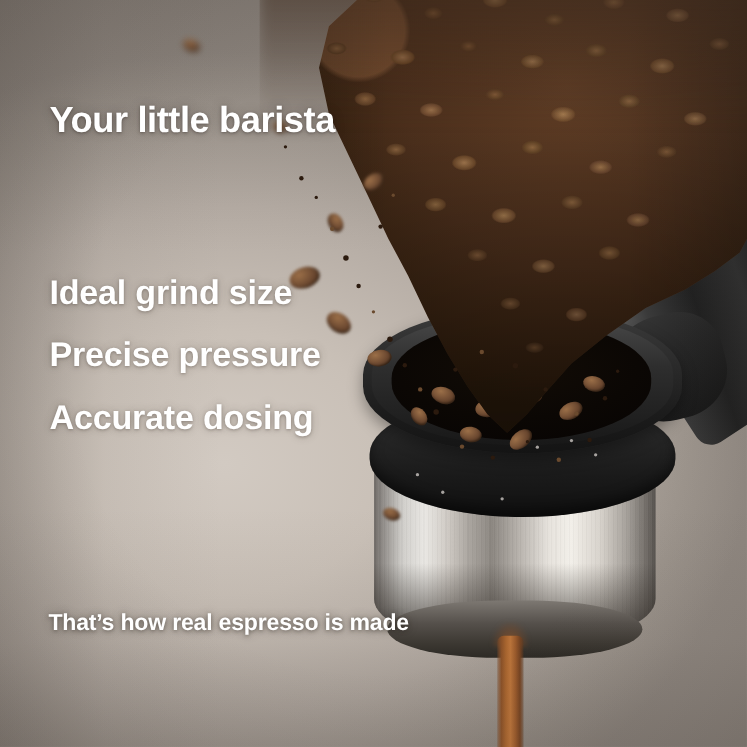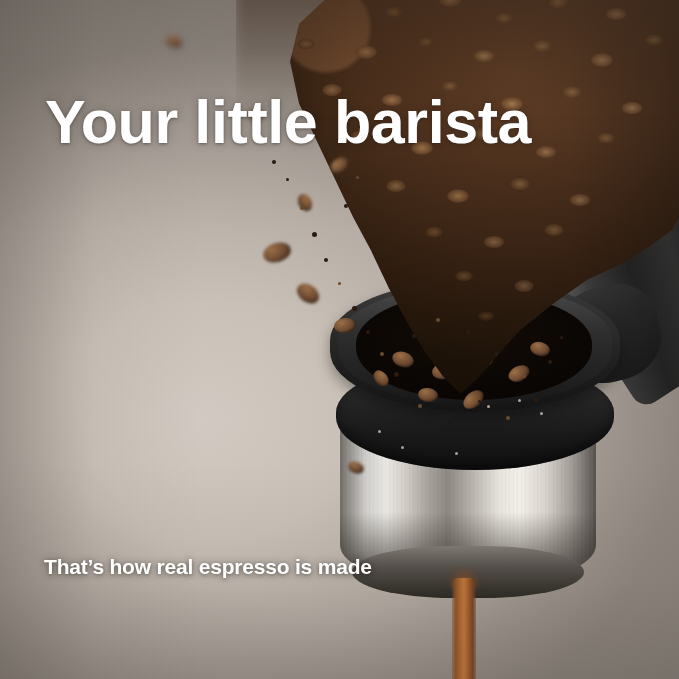--- a/index.html
+++ b/index.html
@@ -292,21 +292,21 @@
     height: 22px;
     background: radial-gradient(ellipse at 50% 100%, rgba(150,88,42,0.85) 0%, rgba(120,70,36,0.35) 55%, rgba(0,0,0,0) 78%);
     filter: blur(2px);
   }
 
   
   .headline {
     position: absolute;
     left: 45px;
     top: 92px;
-    font-size: 61px;
+    font-size: 33px;
     font-weight: bold;
     color: #ffffff;
     letter-spacing: -0.4px;
     line-height: 1;
     white-space: nowrap;
     text-shadow:
       0 1px 3px rgba(40,32,26,0.45),
       0 0 10px rgba(40,32,26,0.25);
   }
   .features {
@@ -432,16 +432,21 @@
   <div class="ground lt" style="left:506px;top:416px;width:4px;height:4px;"></div>
   <div class="ground" style="left:534px;top:398px;width:4px;height:4px;"></div>
   <div class="ground" style="left:258px;top:132px;width:3px;height:3px;"></div>
   <div class="ground" style="left:344px;top:204px;width:4px;height:4px;"></div>
   <div class="ground lt" style="left:356px;top:176px;width:3px;height:3px;"></div>
 
   <div class="bg-vignette"></div>
 
   <div class="headline">Your little barista</div>
 
+  <div class="features">
+    <div class="feature">Ideal grind size</div>
+    <div class="feature">Precise pressure</div>
+    <div class="feature">Accurate dosing</div>
+  </div>
 
   <div class="tagline">That’s how real espresso is made</div>
 
 </div>
 
 </body></html>

